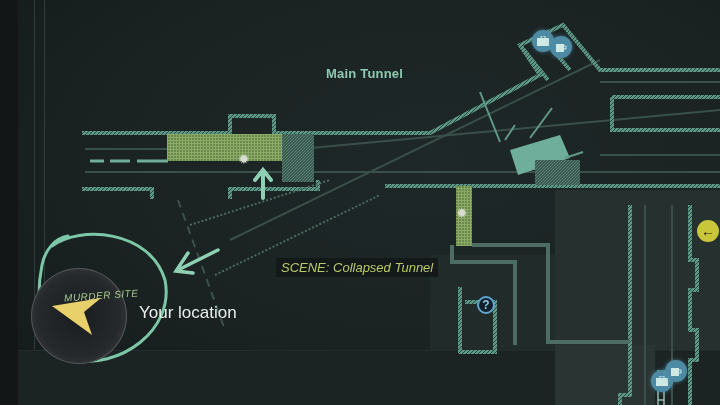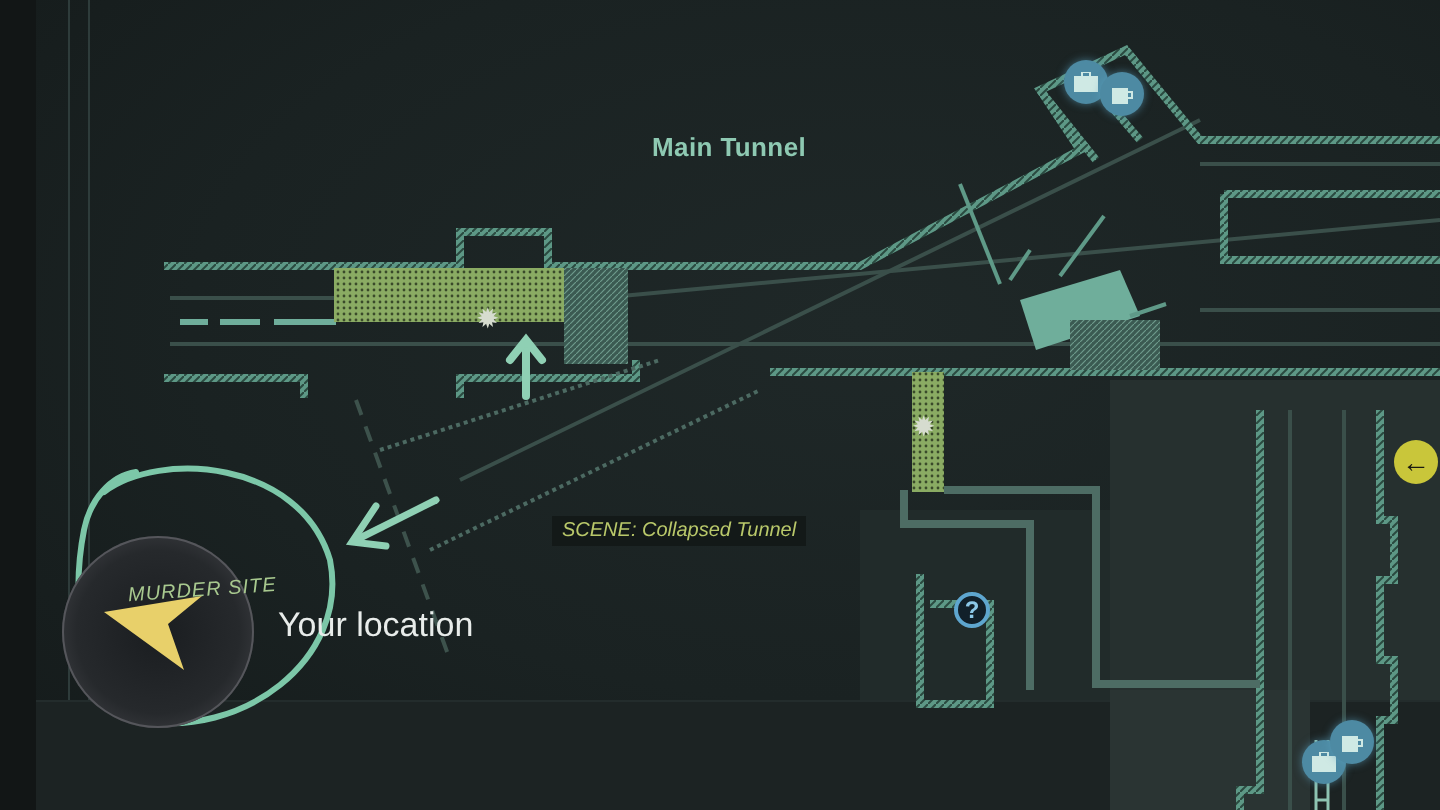--- a/index.html
+++ b/index.html
@@ -4,21 +4,21 @@
 <style>
   html, body { margin:0; padding:0; }
   body { width:720px; height:405px; overflow:hidden; background:#161c1c; font-family:"Liberation Sans", sans-serif; }
   #map { position:relative; width:720px; height:405px; overflow:hidden;
     background: radial-gradient(ellipse at 60% 40%, #1f2828 0%, #1a2222 55%, #141a1a 100%); }
   .left-strip { position:absolute; left:0; top:0; width:18px; height:405px; background:#121616; }
   .vline { position:absolute; top:0; height:405px; width:1px; background:#2e3c3b; }
   .bottom-band { position:absolute; left:18px; right:0; top:350px; height:55px; background:#1c2323; border-top:1px solid #232c2c; }
   svg.layer { position:absolute; left:0; top:0; }
   .label-main { position:absolute; left:326px; top:66px; color:#8ec9b2; font-weight:bold; font-size:13px; letter-spacing:0.2px; }
-  .label-scene { position:absolute; left:276px; top:258px; color:#b9c86a; font-style:italic; font-size:10px; padding:2px 5px; background:rgba(18,24,22,0.85); }
+  .label-scene { position:absolute; left:276px; top:258px; color:#b9c86a; font-style:italic; font-size:13px; padding:2px 5px; background:rgba(18,24,22,0.85); }
   .loc-disc { position:absolute; left:31px; top:268px; width:96px; height:96px; border-radius:50%;
     background: radial-gradient(circle at 50% 50%, #1a1d20 0%, #26292c 60%, #4a4b50 100%);
     box-shadow: 0 0 0 1px #55565b inset; }
   .murder { position:absolute; left:64px; top:290px; color:#a8c98f; font-style:italic; font-size:10px; transform:rotate(-4deg); letter-spacing:0.5px; }
   .loc-text { position:absolute; left:139px; top:303px; color:#e8ecea; font-size:17px; }
   .icon-circle { position:absolute; border-radius:50%; display:flex; align-items:center; justify-content:center; }
   .pin { width:22px; height:22px; background:#4d8aa3; box-shadow:0 0 4px rgba(90,160,190,0.6); }
   .pin svg { display:block; }
   .help { left:477px; top:296px; width:18px; height:18px; background:#11202a; border:2px solid #5ea6cf; color:#8cc8e8; font-weight:bold; font-size:12px; box-sizing:border-box; }
   .exit { left:697px; top:220px; width:22px; height:22px; background:#c9c63a; color:#1a1a10; font-weight:bold; font-size:14px; }

